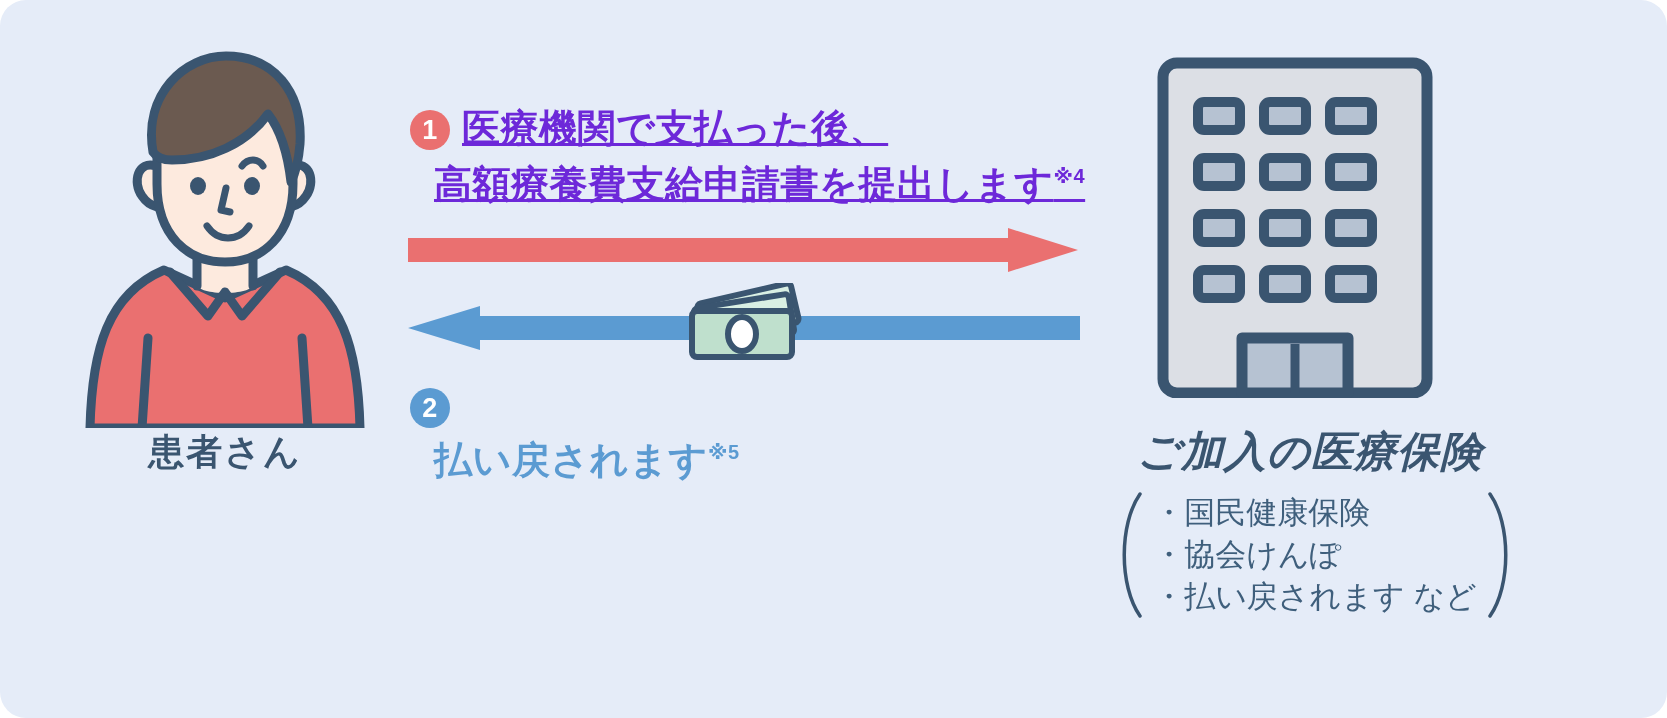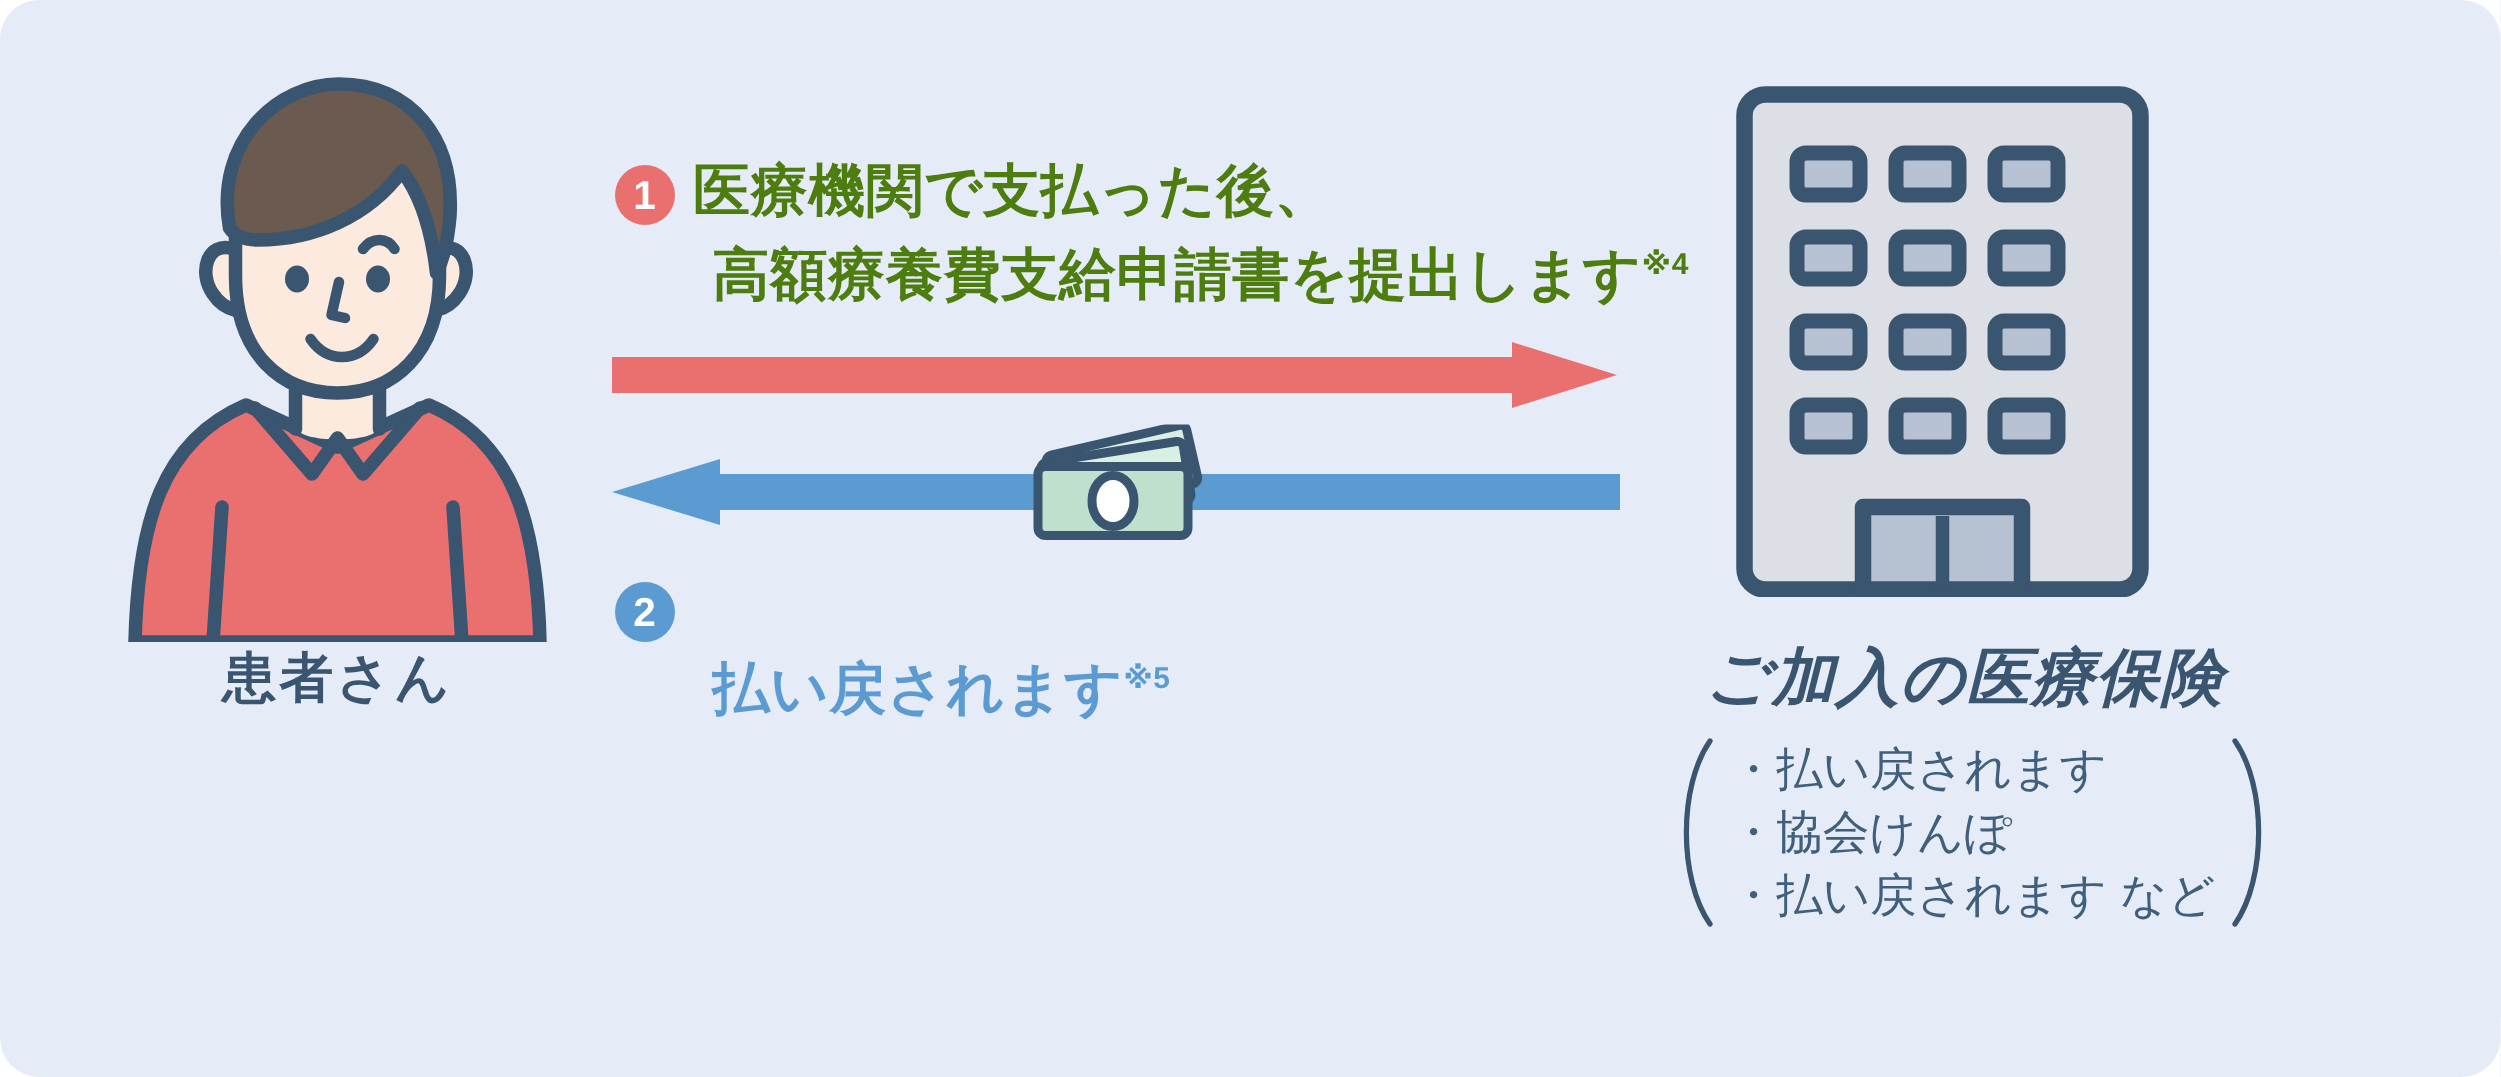--- a/index.html
+++ b/index.html
@@ -61,24 +61,24 @@
   .step-line{display:flex;align-items:flex-start;white-space:nowrap;}
   .badge{
     flex:0 0 auto;
     width:40px;height:40px;border-radius:50%;
     color:#fff;font-size:27px;font-weight:bold;
     display:flex;align-items:center;justify-content:center;
     margin-right:12px;margin-top:6px;
   }
   .badge-red{background:#ea7070;}
   .badge-blue{background:#5b9bd2;}
-  .t-red{color:#4d7c0f;}
+  .t-red{color:#6d28d9;text-decoration:underline;}
   .t-blue{color:#5b9bd2;}
   .step-line-1{font-size:38px;line-height:48px;}
-  .step-line-2{font-size:38px;line-height:48px;margin-top:8px;margin-left:65px;}
+  .step-line-2{font-size:38px;line-height:48px;margin-top:8px;margin-left:24px;}
   .sup{font-size:20px;vertical-align:super;line-height:0;}
 
   
   #arrow-right{left:408px;top:228px;width:670px;height:44px;}
   #arrow-left{left:408px;top:306px;width:672px;height:44px;}
   #money-icon{left:676px;top:283px;width:132px;height:80px;}
 </style>
 </head>
 <body>
 
@@ -144,21 +144,21 @@
       <path d="M145 294 L145 343" stroke="#3a5570" stroke-width="9"></path>
     </svg>
   </div>
   <div class="abs" id="insurer-label">ご加入の医療保険</div>
 
   <div class="abs" id="insurer-list-wrap">
     <svg class="brace" viewBox="0 0 38 130">
       <path d="M31 4 C10 34 10 96 31 126" fill="none" stroke="#3a5570" stroke-width="3.5" stroke-linecap="round"></path>
     </svg>
     <div id="insurer-list">
-      <div>・払い戻されます</div>
+      <div>・国民健康保険</div>
       <div>・協会けんぽ</div>
       <div>・払い戻されます など</div>
     </div>
     <svg class="brace" viewBox="0 0 38 130">
       <path d="M7 4 C28 34 28 96 7 126" fill="none" stroke="#3a5570" stroke-width="3.5" stroke-linecap="round"></path>
     </svg>
   </div>
 
   <div class="abs step-text" id="step1-block">
     <div class="step-line">

